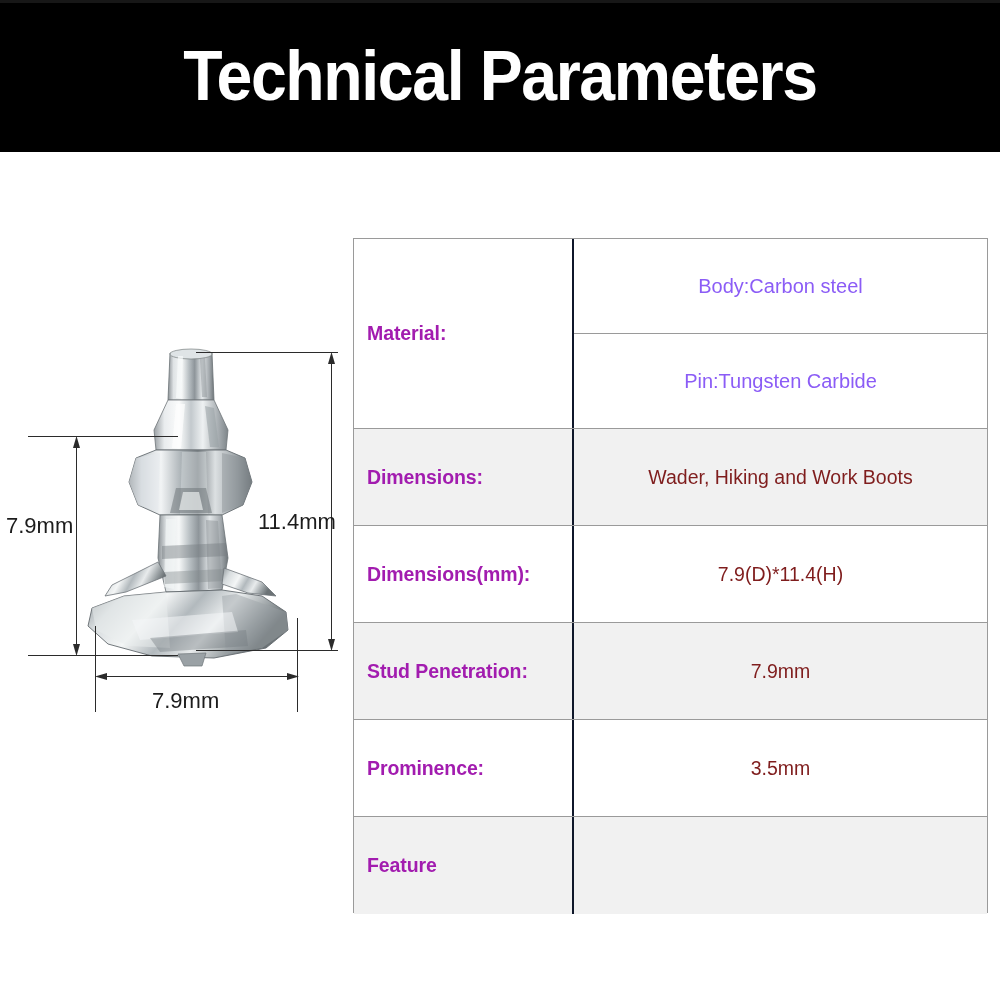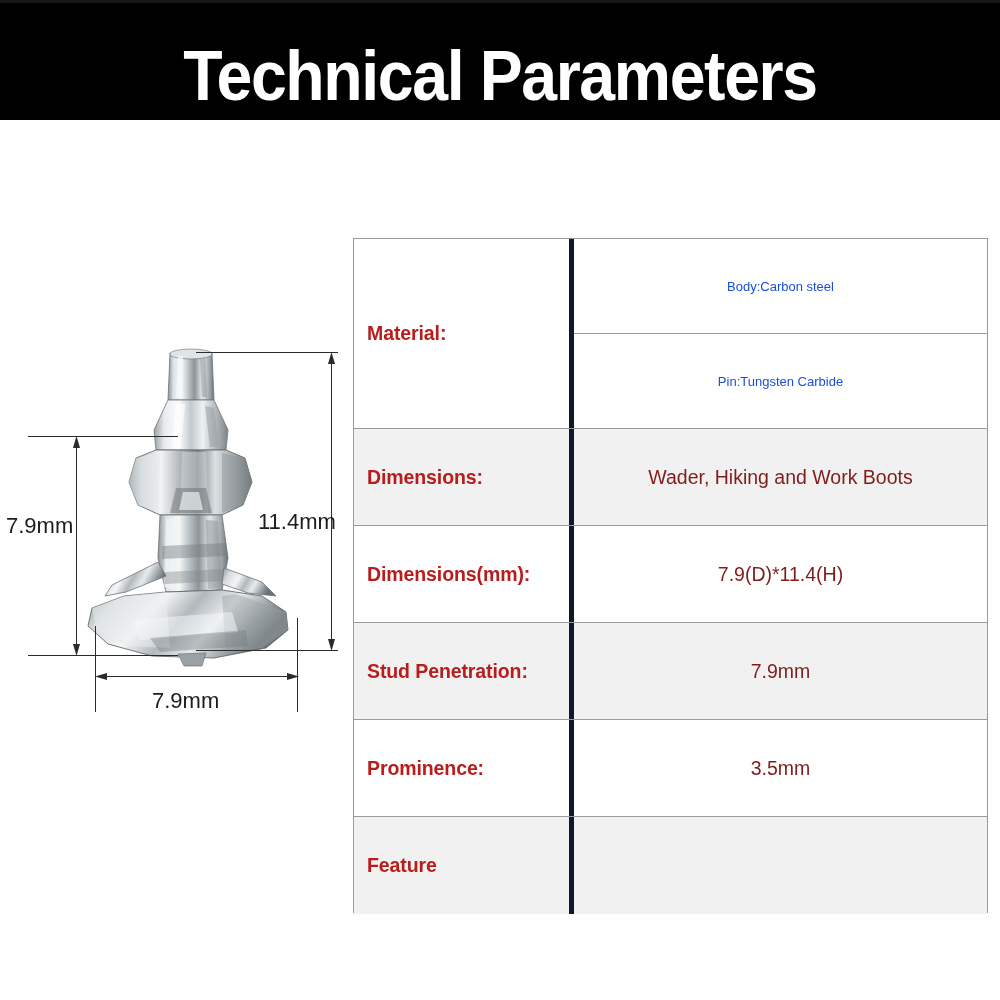--- a/index.html
+++ b/index.html
@@ -6,21 +6,21 @@
   body{
     width:1000px;height:1000px;
     background:#ffffff;
     font-family:"Liberation Sans","DejaVu Sans",sans-serif;
     overflow:hidden;position:relative;
   }
   #page{position:relative;width:1000px;height:1000px;background:#fff;}
 
   
   .banner{
-    position:absolute;left:0;top:0;width:1000px;height:120px;
+    position:absolute;left:0;top:0;width:1000px;height:152px;
     background:#000000;overflow:hidden;
   }
   .banner-topline{
     position:absolute;left:0;top:0;width:1000px;height:3px;background:#171717;
   }
   .banner-title{
     position:absolute;left:0;top:26px;width:1000px;
     text-align:center;
     color:#ffffff;
     font-size:70px;
@@ -56,40 +56,40 @@
   }
   .srow{
     display:flex;width:100%;box-sizing:border-box;
     border-bottom:1px solid #9a9a9a;
   }
   .srow:last-child{border-bottom:none;gap:31px;}
   .srow.alt{background:#f1f1f1;}
   .srow.plain{background:#ffffff;}
   .scell-label{
     width:220px;min-width:220px;box-sizing:border-box;
-    border-right:5px solid #0f172a;
+    border-right:2px solid #0f172a;
     display:flex;align-items:center;
     padding-left:13px;
-    font-weight:700;font-size:19.5px;color:#b91c1c;
+    font-weight:700;font-size:19.5px;color:#a21caf;
     letter-spacing:-0.1px;
   }
   .scell-value{
     flex:1;box-sizing:border-box;
     display:flex;align-items:center;justify-content:center;
     text-align:center;
     font-size:19.5px;color:#7f1d1d;font-weight:400;
     line-height:28px;
     padding:0 10px;
   }
   .row-h{height:97px;}
   .row-material{height:190px;}
   .mat-split{display:flex;flex-direction:column;flex:1;}
   .mat-sub{
     flex:1;display:flex;align-items:center;justify-content:center;
-    font-size:13px;color:#1d4ed8;
+    font-size:20px;color:#8b5cf6;
   }
   .mat-sub.top{border-bottom:1px solid #9a9a9a;}
   .val-2line{line-height:31px;}
 </style>
 </head>
 <body>
 
 <div id="page">
 
   <div class="banner">

